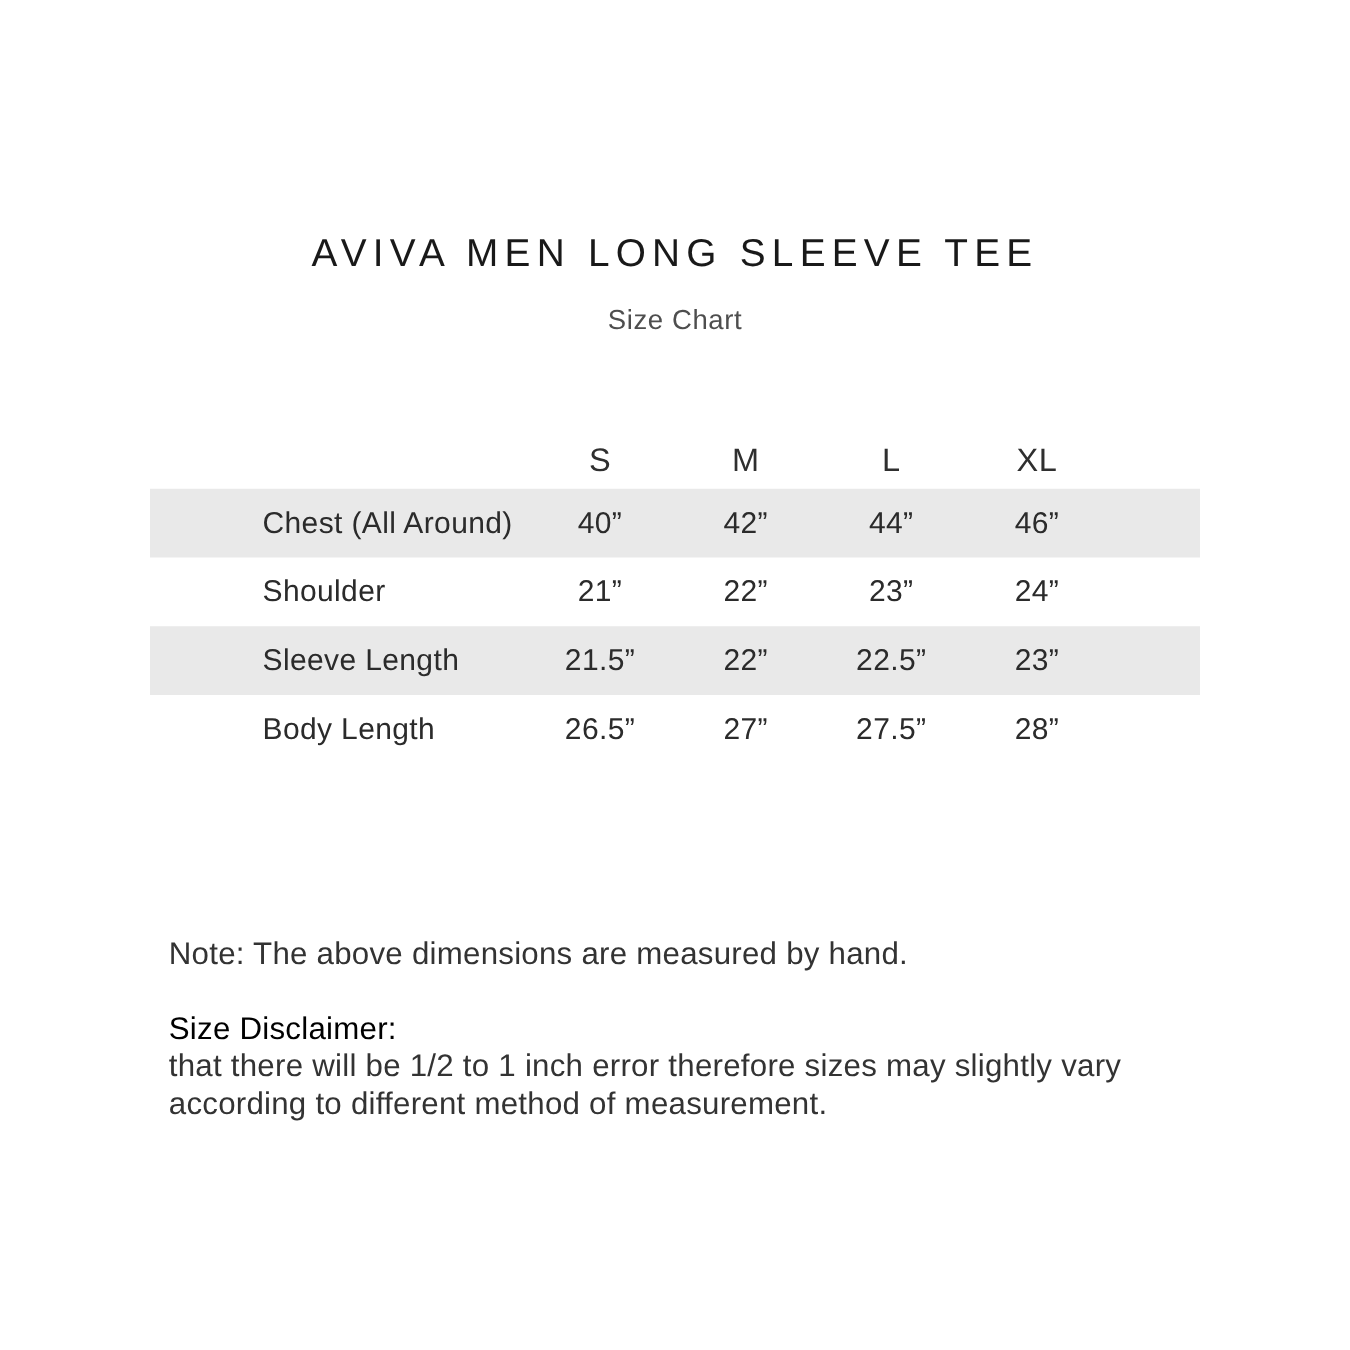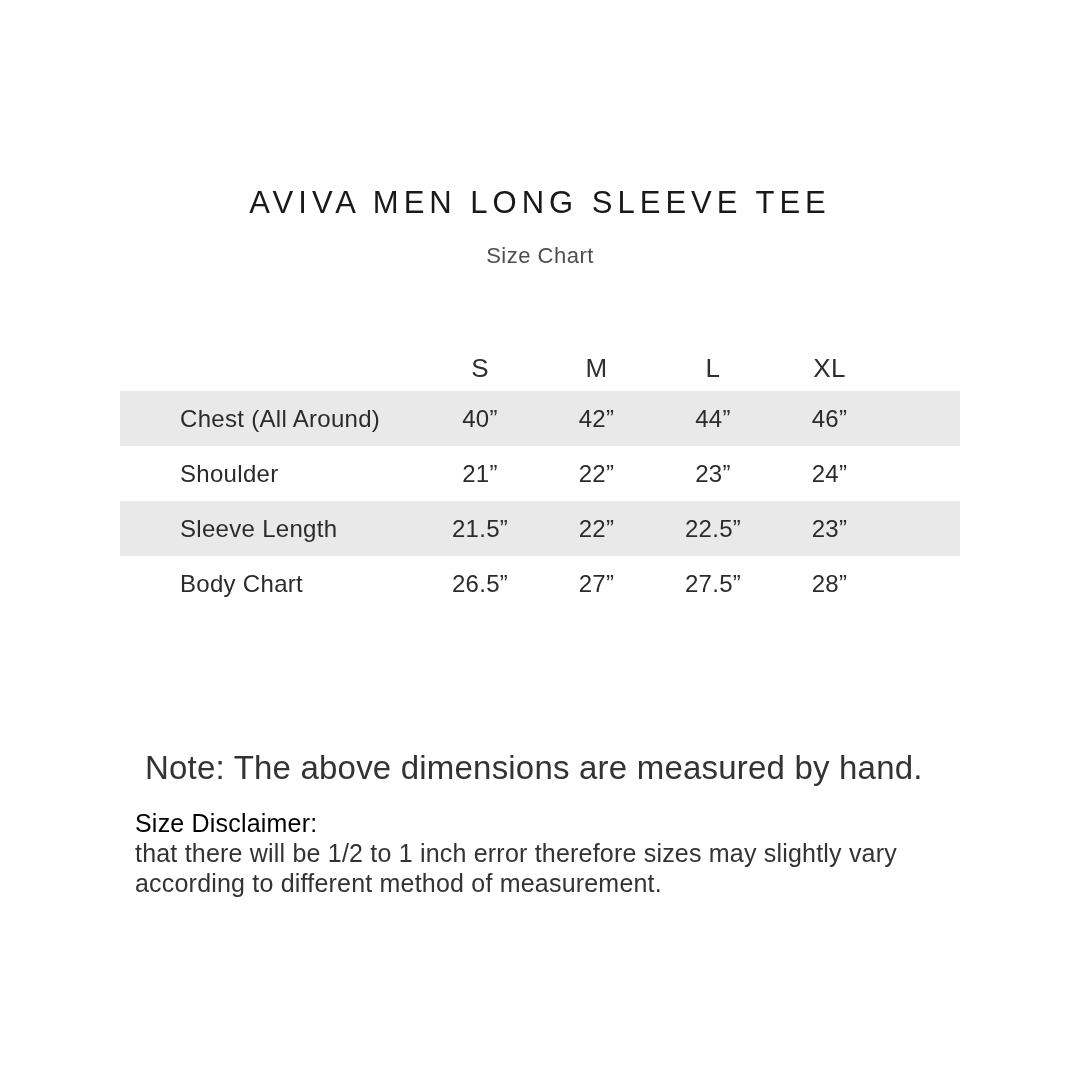--- a/index.html
+++ b/index.html
@@ -46,27 +46,27 @@
     grid-template-columns: 302px 116px 117px 116px 117px;
     height: 55px;
     align-items: center;
   }
   .trow.thead {
     height: 46px;
     font-size: 26px;
     color: #2f2f2f;
   }
   .trow.stripe { background: #e9e9e9; }
-  .cell.label { padding-left: 60px; letter-spacing: 0.3px; }
+  .cell.label { padding-left: 90px; letter-spacing: 0.3px; }
   .cell.ch, .cell.val { text-align: center; letter-spacing: 0.3px; }
   .note-text {
     position: absolute;
-    left: 145px;
+    left: 135px;
     top: 749px;
-    font-size: 33px;
+    font-size: 25px;
     color: #333333;
     letter-spacing: 0.2px;
   }
   .disclaimer-title {
     position: absolute;
     left: 135px;
     top: 809px;
     font-size: 25px;
     color: #000000;
     letter-spacing: 0.2px;
@@ -118,21 +118,21 @@
 
     <div class="trow stripe">
       <div class="cell label">Sleeve Length</div>
       <div class="cell val">21.5”</div>
       <div class="cell val">22”</div>
       <div class="cell val">22.5”</div>
       <div class="cell val">23”</div>
     </div>
 
     <div class="trow">
-      <div class="cell label">Body Chart</div>
+      <div class="cell label">Body Length</div>
       <div class="cell val">26.5”</div>
       <div class="cell val">27”</div>
       <div class="cell val">27.5”</div>
       <div class="cell val">28”</div>
     </div>
 
   </div>
 
   <div class="note-text">Note: The above dimensions are measured by hand.</div>
 

